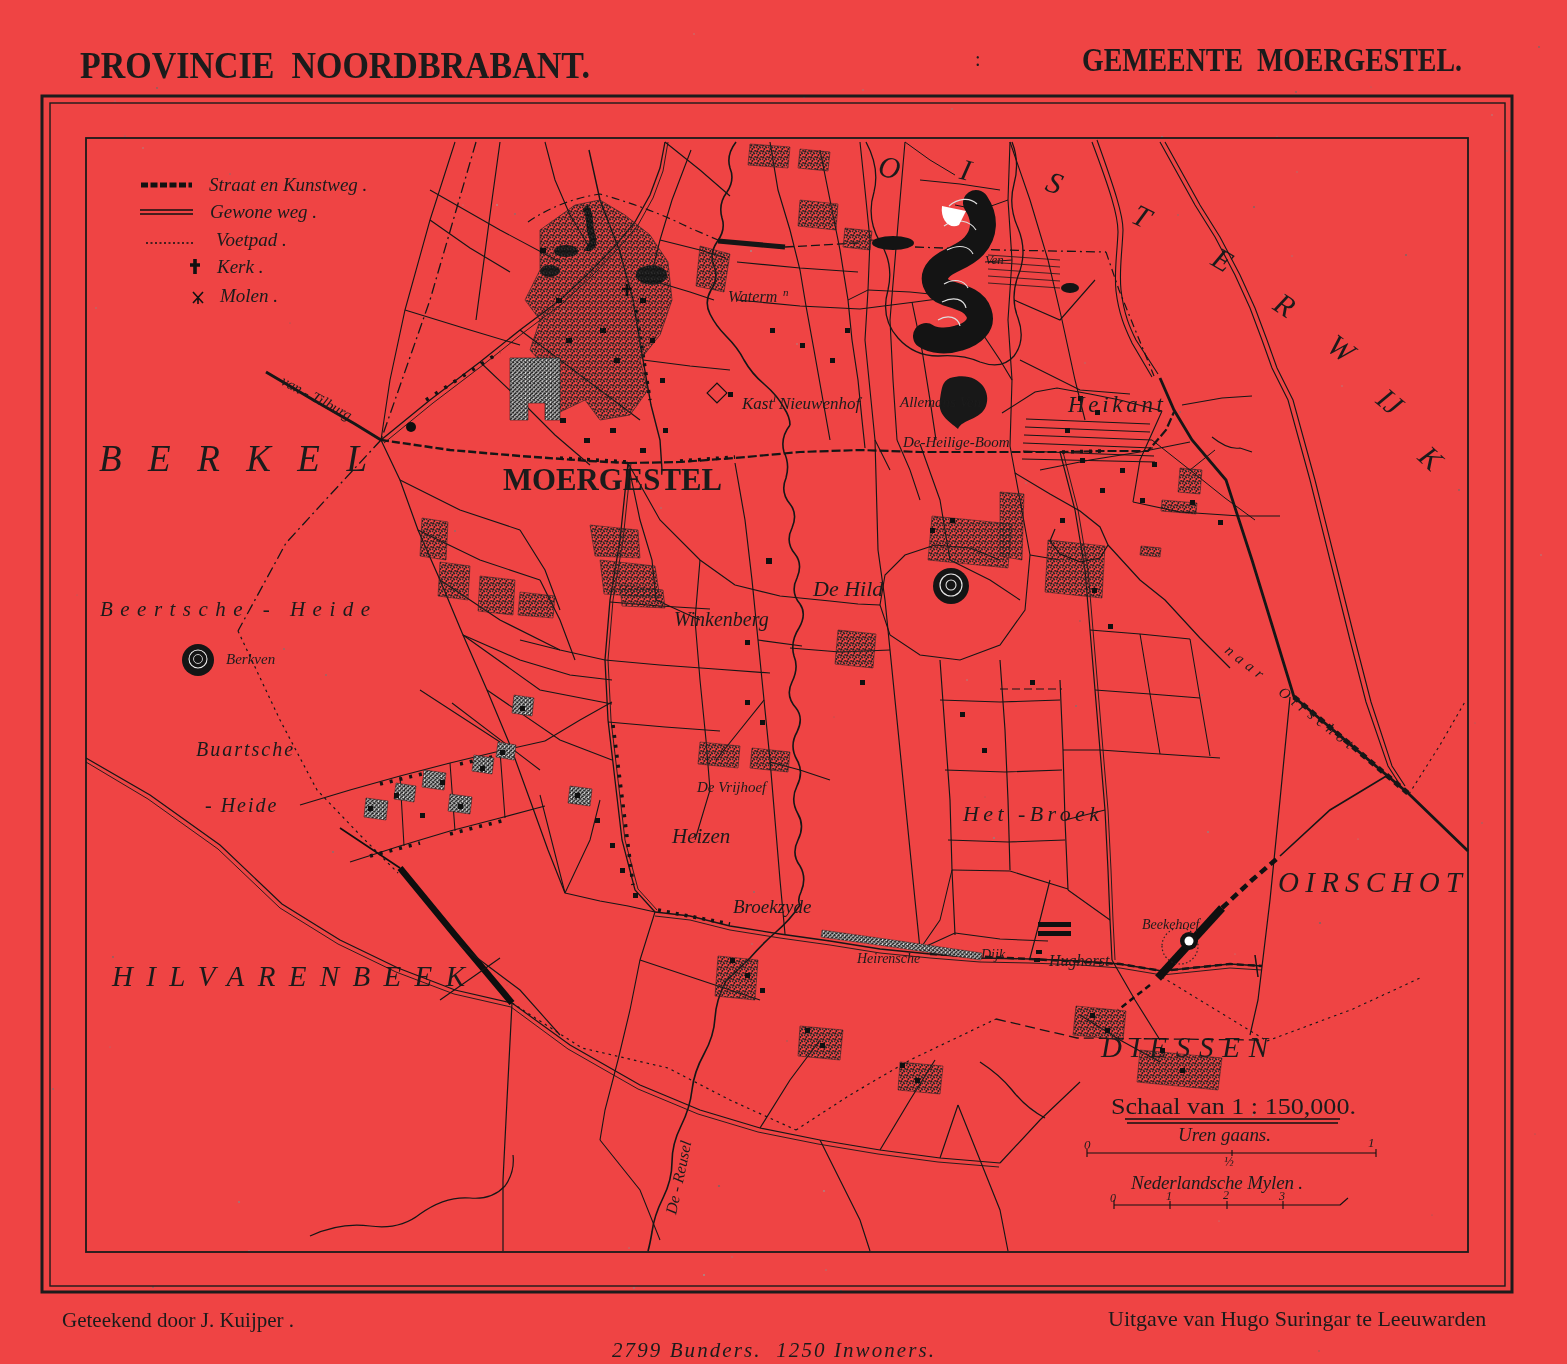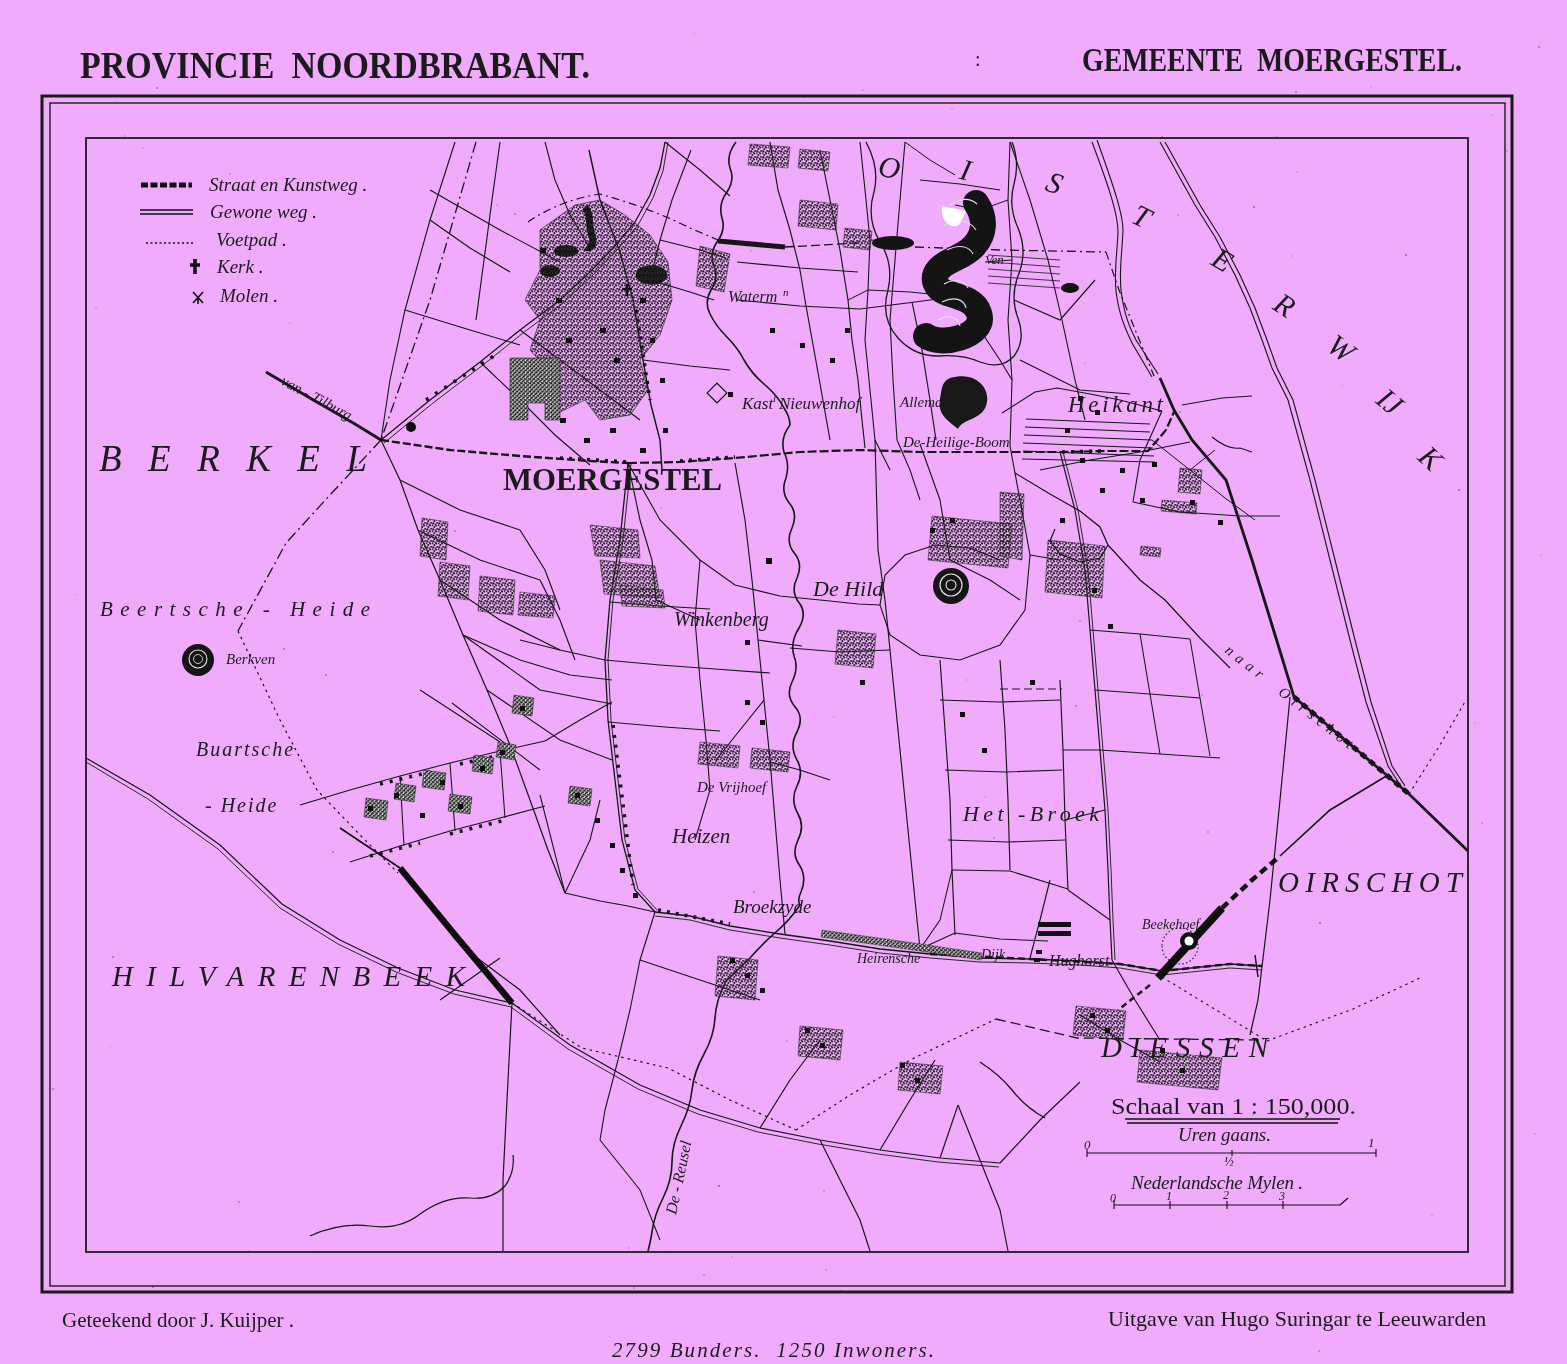--- a/index.html
+++ b/index.html
@@ -1,16 +1,16 @@
 <!DOCTYPE html>
 <html><head>
 <meta charset="utf-8">
 <style>
 html,body{margin:0;padding:0;}
-#page{position:relative;width:1567px;height:1364px;background:#f0abfc;overflow:hidden;text-align:right;}
+#page{position:relative;width:1567px;height:1364px;background:#ef4444;overflow:hidden;text-align:right;}
 svg{position:absolute;top:0;left:0;}
 text{font-family:"Liberation Serif",serif;fill:#1b1b1b;}
 </style>
 </head>
 <body>
 <div id="page">
 <svg width="1567" height="1364" viewBox="0 0 1567 1364">
 <defs>
 <pattern id="stip" width="6" height="6" patternUnits="userSpaceOnUse">
 <circle cx="1.3" cy="1.4" r="1.15" fill="#1d1d1d"></circle>

